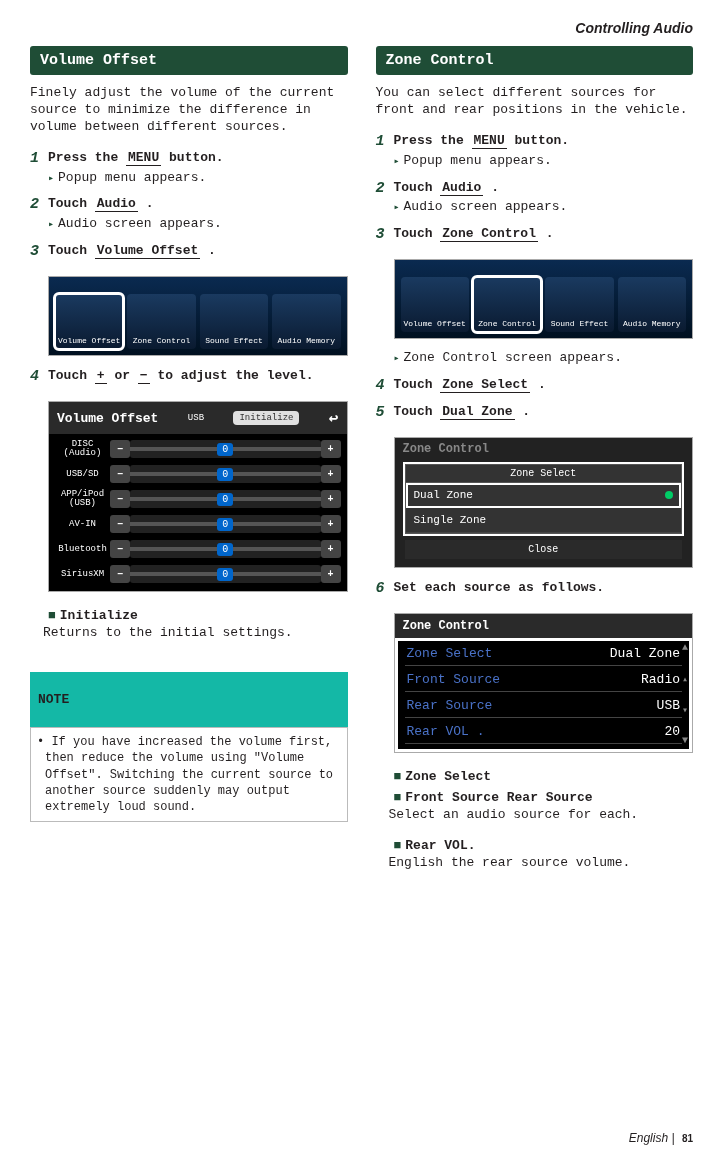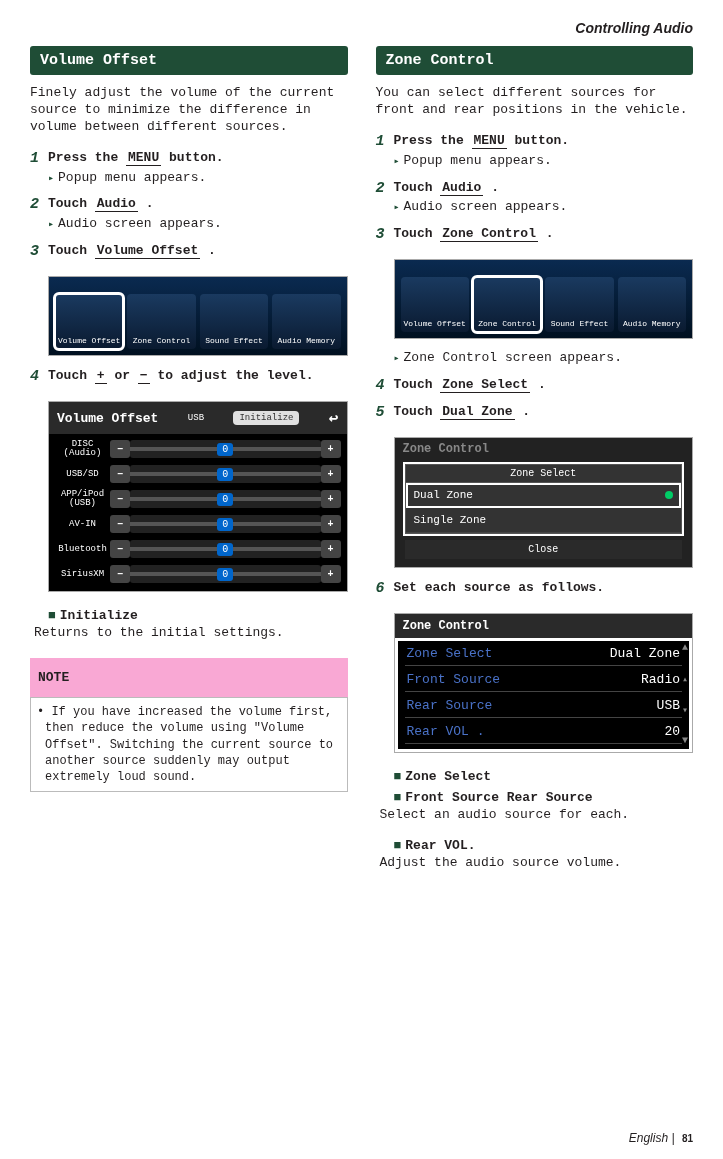--- a/index.html
+++ b/index.html
@@ -140,27 +140,27 @@
   }
   .slider-val {
     background:#06c; padding:1px 5px; border-radius:3px; font-size:10px;
     position: relative; z-index: 1;
   }
   .sub-item {
     margin: 4px 0 2px 18px;
   }
   .sub-marker { color:#1f4d36; font-weight:bold; margin-right:4px; }
   .sub-title { font-weight:900; }
-  .sub-desc { margin-left: 4px; margin-bottom: 10px; line-height:1.3; }
+  .sub-desc { margin-left: 13px; margin-bottom: 10px; line-height:1.3; }
   .note-head {
-    background: #f9a8d4;
+    background: #14b8a6;
     font-weight: 900;
-    padding: 12px 8px;
+    padding: 20px 8px;
     margin-left: 0;
-    margin-top: 6px;
+    margin-top: 20px;
   }
   .note-box {
     border: 0.5px solid #bbb;
     padding: 6px 10px 6px 14px;
     font-size: 12px;
     line-height: 1.35;
     text-indent: -8px;
   }
   .note-box::before { content:"• "; }
   
@@ -472,19 +472,19 @@
 
     <div class="sub-item">
       <span class="sub-marker">■</span><span class="sub-title">Front Source</span>
       <span> </span><span class="sub-title">Rear Source</span>
     </div>
     <div class="sub-desc">Select an audio source for each.</div>
 
     <div class="sub-item">
       <span class="sub-marker">■</span><span class="sub-title">Rear VOL.</span>
     </div>
-    <div class="sub-desc">Adjust the audio source volume.</div>
+    <div class="sub-desc">English the rear source volume.</div>
   </div>
 </div>
 
 <div class="page-footer">
   <span>English</span> | <span class="num">81</span>
 </div>
 
 </body></html>

